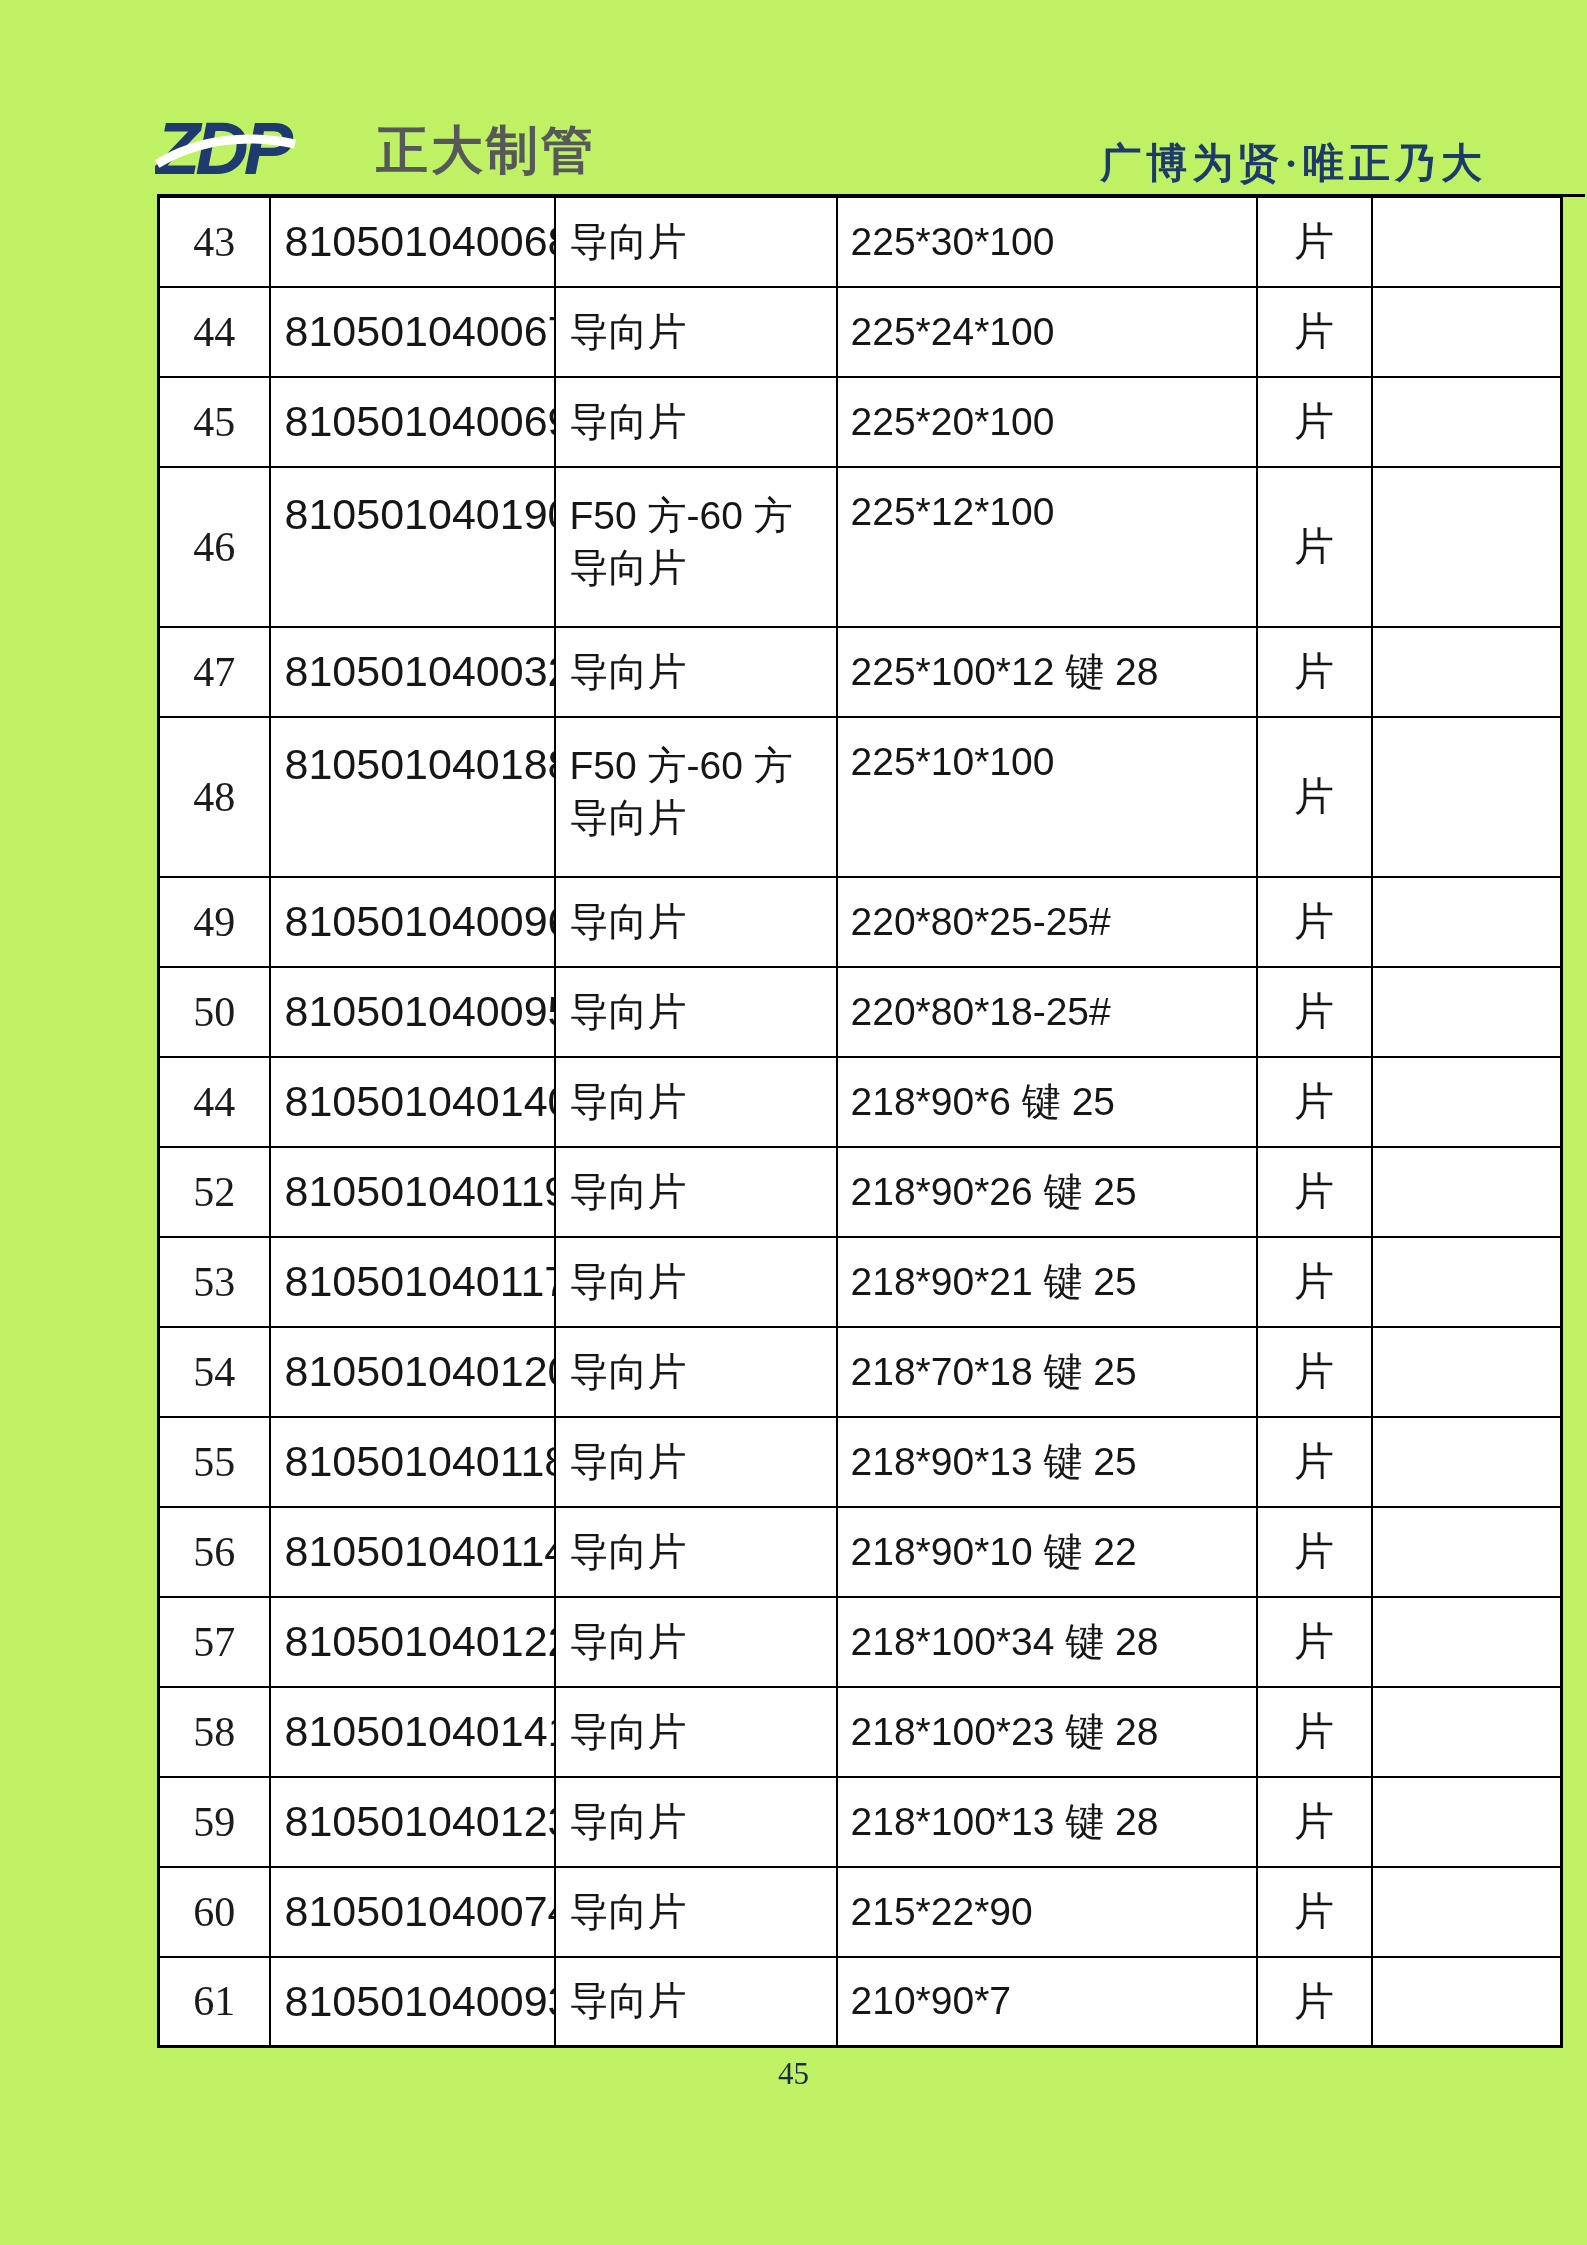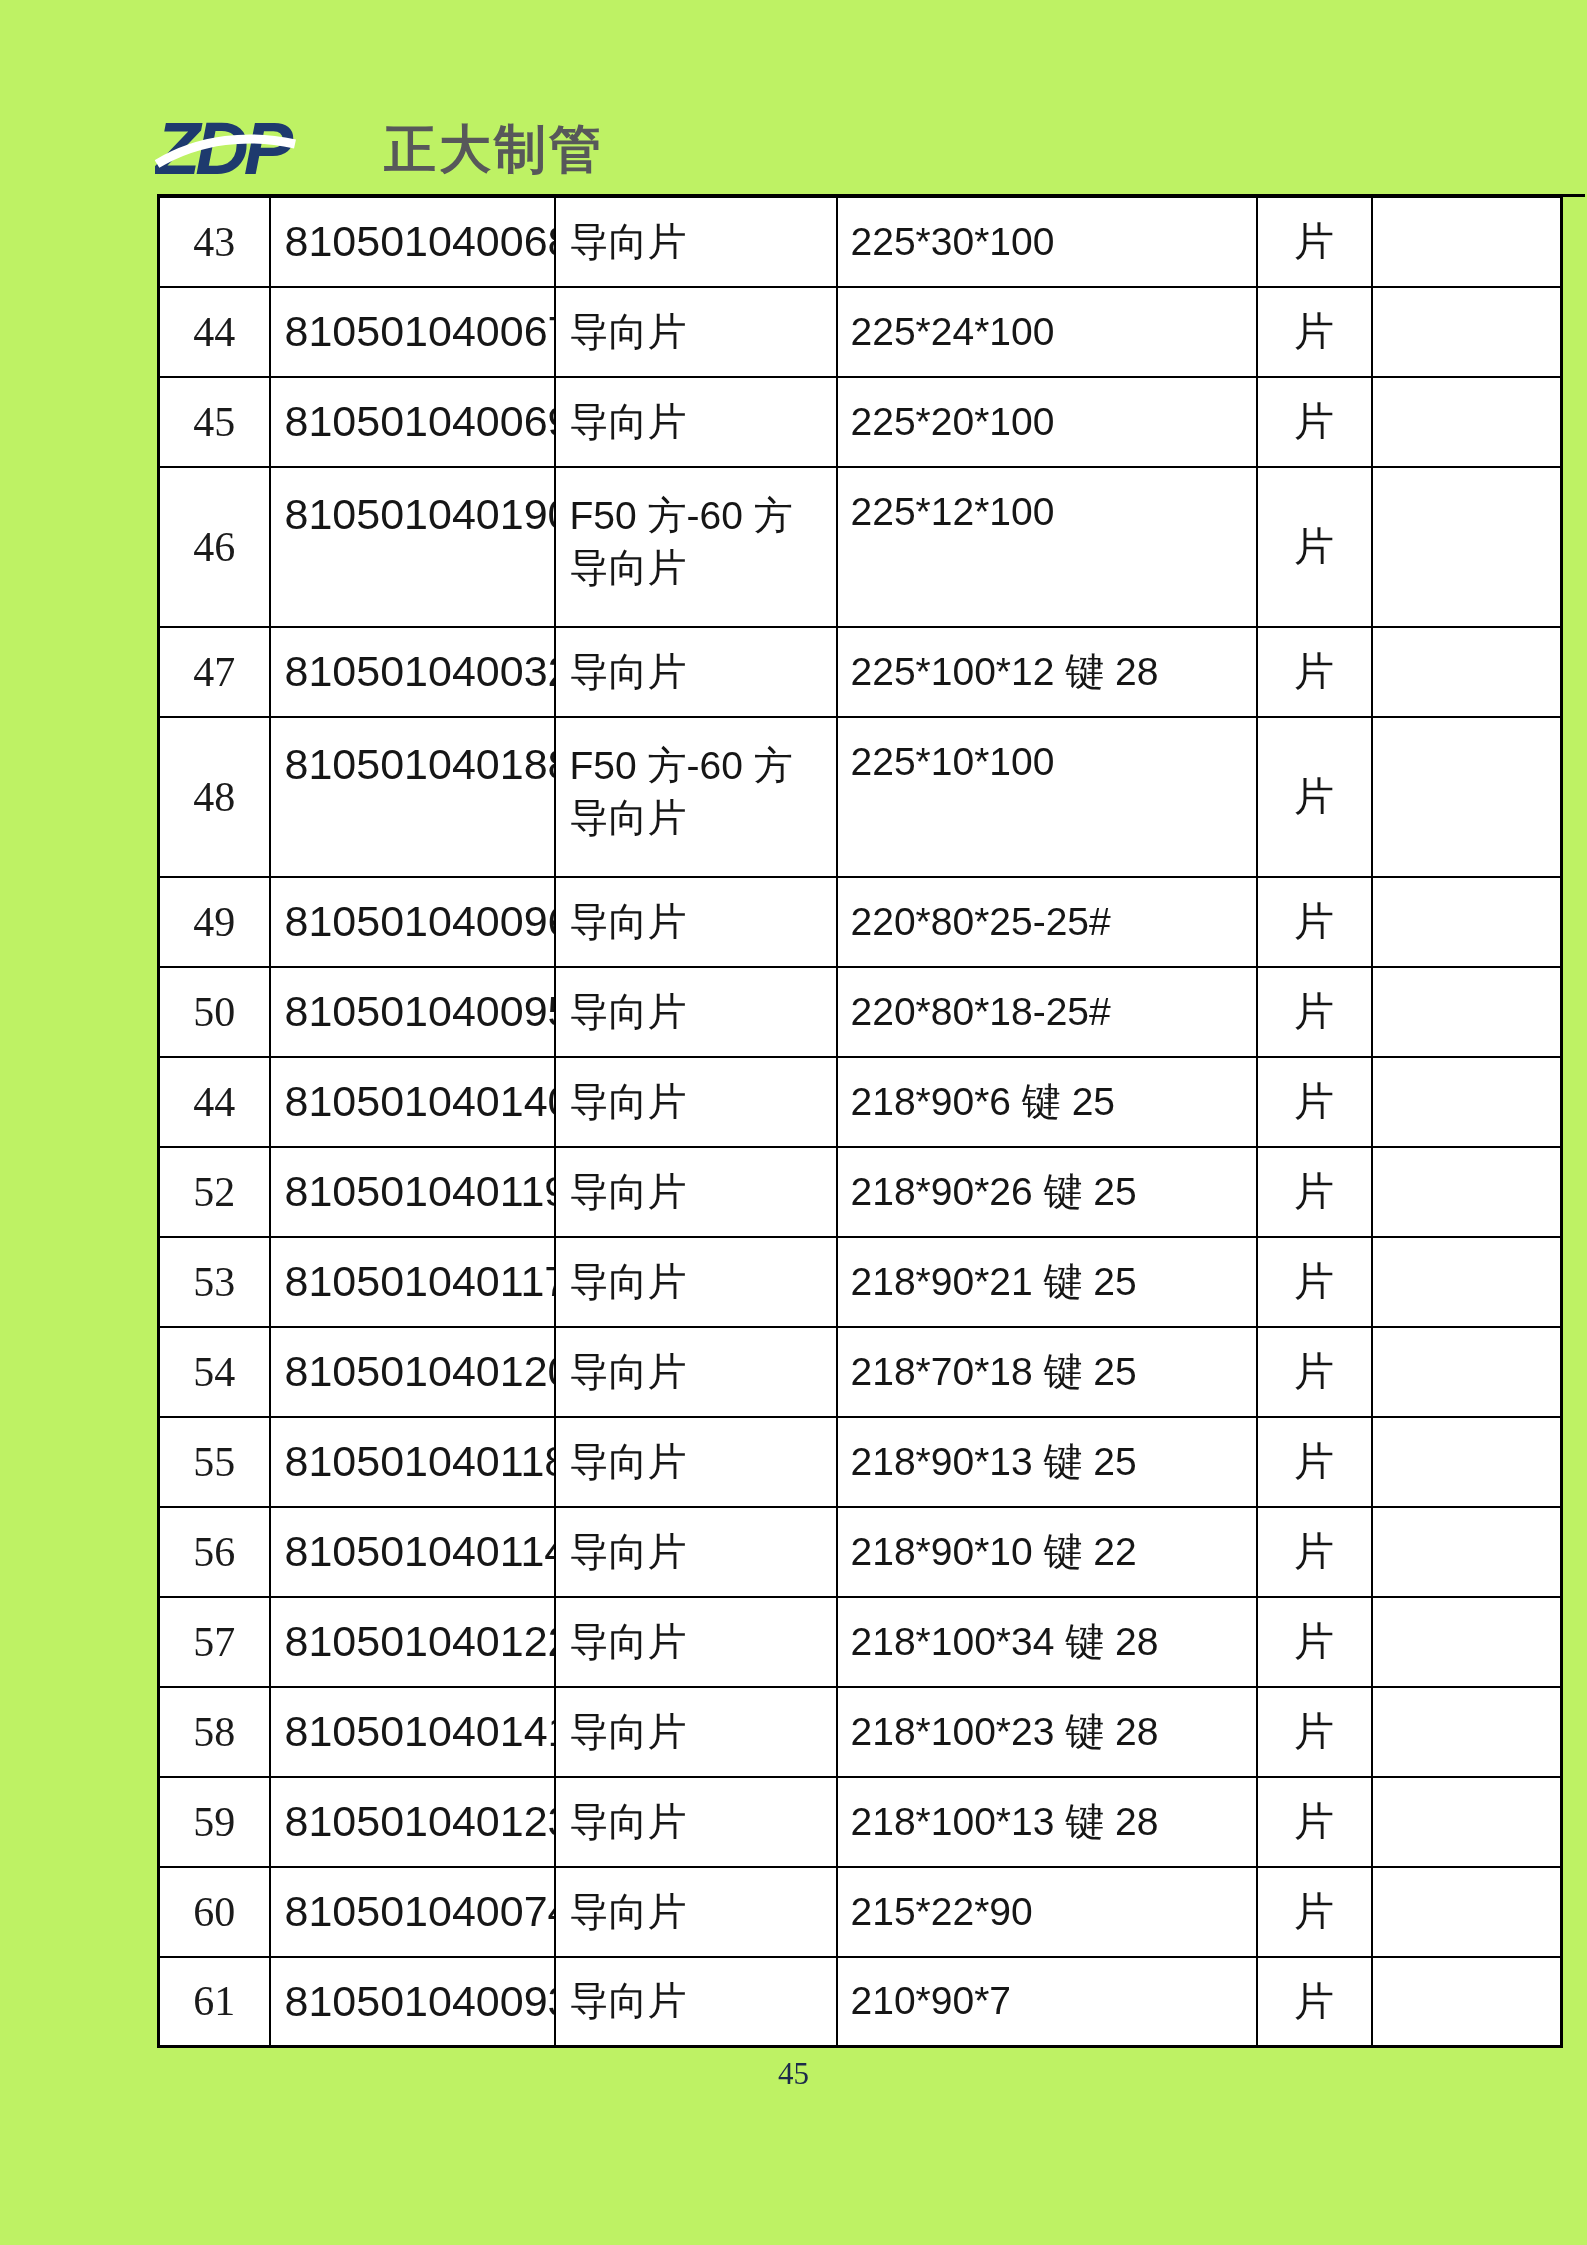--- a/index.html
+++ b/index.html
@@ -9,24 +9,24 @@
     background:#bef264;
     font-family:"Liberation Sans","DejaVu Sans",sans-serif;
     color:#111;
     overflow:hidden;
   }
   
   .header{position:absolute;left:155px;top:112px;display:flex;align-items:center;}
   .logo-mark{position:relative;width:205px;height:76px;}
   .logo-mark svg{display:block;}
   .company-name{
-    margin-left:24px;
+    margin-left:16px;
     font-size:52px;font-weight:900;letter-spacing:3px;
     color:#57585a;line-height:76px;
-    font-family:Liberation Serif, serif;
+    font-family:Liberation Sans, sans-serif;
     text-align:right;
   }
   .motto{
     position:absolute;top:136px;right:100px;
     font-family:"Liberation Serif","DejaVu Serif",serif;
     font-size:41px;font-weight:600;letter-spacing:5px;
     color:#1d3a6a;white-space:nowrap;
   }
   .header-rule{
     position:absolute;left:157px;top:194px;width:1428px;height:3px;
@@ -78,20 +78,21 @@
   <div class="header">
     <div class="logo-mark">
       <svg width="205" height="76" viewBox="0 0 205 76" aria-hidden="true">
         <text x="0" y="62" font-family="Liberation Sans, DejaVu Sans, sans-serif" font-weight="bold" font-style="italic" font-size="74" letter-spacing="-5" fill="#1e3a6e">ZDP</text>
         <path d="M 2 52 C 45 26, 95 22, 140 32" stroke="#ffffff" stroke-width="9" fill="none"></path>
       </svg>
     </div>
     <div class="company-name">正大制管</div>
   </div>
 
+  <div class="motto">广博为贤·唯正乃大</div>
 
   <div class="header-rule"></div>
 
   <div class="sheet">
     <table class="grid">
       <colgroup>
         <col style="width:111px">
         <col style="width:285px">
         <col style="width:282px">
         <col style="width:420px">

